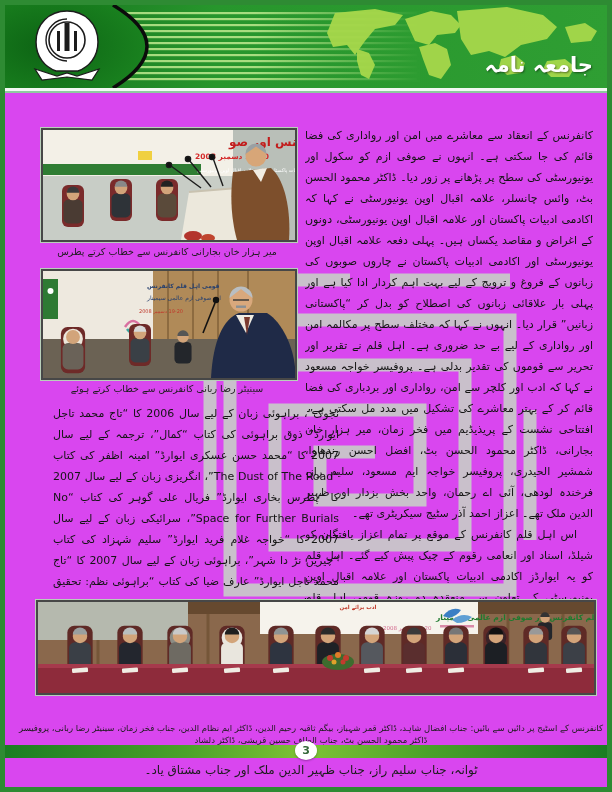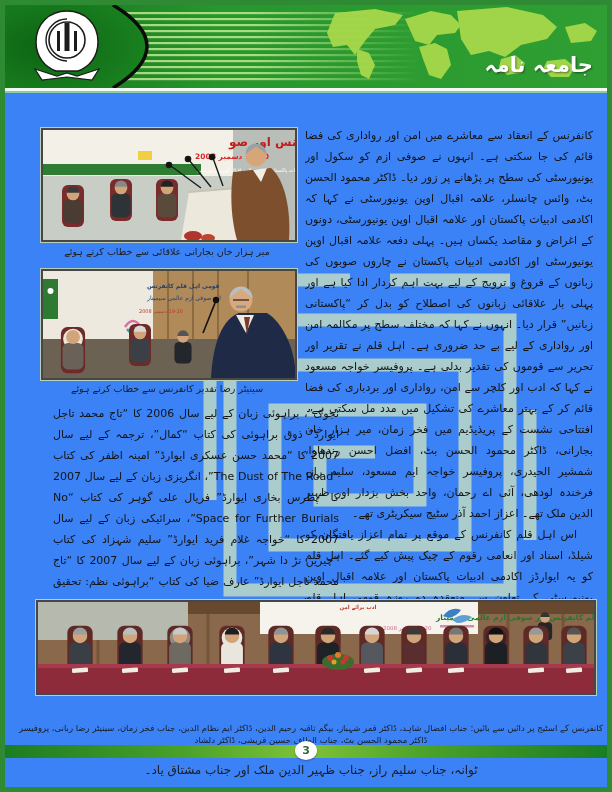--- a/index.html
+++ b/index.html
@@ -1,16 +1,16 @@
 <!DOCTYPE html>
 <html lang="ur"><head>
 <meta charset="utf-8">
 <style>
   html,body{margin:0;padding:0;background:#888;}
-  #page{position:relative;width:612px;height:792px;background:#3b82f6;
+  #page{position:relative;width:612px;height:792px;background:#d946ef;
         border:5px solid #2e8b33;box-sizing:border-box;overflow:hidden;
         font-family:"DejaVu Sans",sans-serif;}
   
   .header{position:absolute;left:0;top:0;width:602px;height:83px;}
   .header svg{display:block;}
   .masthead{position:absolute;right:14px;top:48px;color:#ffffff;font-size:21px;
             font-weight:bold;direction:rtl;text-shadow:1px 1px 2px rgba(0,0,0,.45);
             font-family:"DejaVu Sans",sans-serif;}
   .sep-white{position:absolute;left:0;top:83px;width:602px;height:3px;background:#f2f8f2;}
   .sep-teal{position:absolute;left:0;top:86px;width:602px;height:2px;background:#8fc9a0;}
@@ -149,21 +149,21 @@
       <g>
         <path d="M190,42 C186,72 190,96 194,110 L246,110 C248,80 242,50 228,38 Z" fill="#7d4f2c"></path>
         <polygon points="210,40 218,52 224,38" fill="#f2ede2"></polygon>
         <circle cx="213" cy="26" r="10.5" fill="#d7a678"></circle>
         <path d="M202.5,24 A10.5,10.5 0 0 1 223.5,24 L213,16.5 Z" fill="#9aa0a3"></path>
       </g>
       <ellipse cx="150" cy="106" rx="9" ry="5" fill="#b3342c"></ellipse>
       <ellipse cx="165" cy="108" rx="7" ry="4" fill="#c0452f"></ellipse>
     </svg>
   </div>
-  <div class="cap" id="cap1">میر ہزار خان بجارانی علاقائی سے خطاب کرتے ہوئے</div>
+  <div class="cap" id="cap1">میر ہزار خان بجارانی کانفرنس سے خطاب کرتے پطرس</div>
 
   <div class="photo" id="photo2">
     <svg width="252" height="107" viewBox="0 0 252 107">
       <rect width="252" height="107" fill="#c9c3b8"></rect>
       <rect x="105" y="0" width="147" height="72" fill="#b08a58"></rect>
       <g stroke="#8d6b40" stroke-width="2">
         <line x1="125" y1="0" x2="125" y2="72"></line>
           <line x1="150" y1="0" x2="150" y2="72"></line>
         <line x1="175" y1="0" x2="175" y2="72"></line>
           <line x1="205" y1="0" x2="205" y2="72"></line>
@@ -203,21 +203,21 @@
         <path d="M168,107 C170,70 180,48 196,42 L224,42 C240,52 250,76 252,96 L252,107 Z" fill="#1f2a47"></path>
         <polygon points="193,44 203,62 211,44" fill="#f0ece2"></polygon>
         <polygon points="201,46 204,64 207,46" fill="#7b3a2e"></polygon>
         <circle cx="198" cy="29" r="11.5" fill="#d9a87c"></circle>
         <path d="M186.5,27 A11.5,11.5 0 0 1 209.5,27 L198,18 Z" fill="#b9bec2"></path>
         <line x1="190" y1="29" x2="206" y2="29" stroke="#333" stroke-width="1.4"></line>
         <rect x="193" y="34.5" width="10" height="2.4" fill="#8a8f93"></rect>
       </g>
     </svg>
   </div>
-  <div class="cap" id="cap2">سینیٹر رضا تقدیر کانفرنس سے خطاب کرتے ہوئے</div>
+  <div class="cap" id="cap2">سینیٹر رضا ربانی کانفرنس سے خطاب کرتے ہوئے</div>
 
   <div class="urdu-col" id="rightcol">
     <div>کانفرنس کے انعقاد سے معاشرے میں امن اور رواداری کی فضا قائم کی جا سکتی ہے۔ انہوں نے صوفی ازم کو سکول اور یونیورسٹی کی سطح پر پڑھانے پر زور دیا۔ ڈاکٹر محمود الحسن بٹ، وائس چانسلر، علامہ اقبال اوپن یونیورسٹی نے کہا کہ اکادمی ادبیات پاکستان اور علامہ اقبال اوپن یونیورسٹی، دونوں کے اغراض و مقاصد یکساں ہیں۔ پہلی دفعہ علامہ اقبال اوپن یونیورسٹی اور اکادمی ادبیات پاکستان نے چاروں صوبوں کی زبانوں کے فروغ و ترویج کے لیے بہت اہم کردار ادا کیا ہے اور پہلی بار علاقائی زبانوں کی اصطلاح کو بدل کر “پاکستانی زبانیں” قرار دیا۔ انہوں نے کہا کہ مختلف سطح پر مکالمہ امن اور رواداری کے لیے بے حد ضروری ہے۔ اہل قلم نے تقریر اور تحریر سے قوموں کی تقدیر بدلی ہے۔ پروفیسر خواجہ مسعود نے کہا کہ ادب اور کلچر سے امن، رواداری اور بردباری کی فضا قائم کر کے بہتر معاشرے کی تشکیل میں مدد مل سکتی ہے۔ افتتاحی نشست کے پریذیڈیم میں فخر زمان، میر ہزار خان بجارانی، ڈاکٹر محمود الحسن بٹ، افضل احسن رندھاوا، شمشیر الحیدری، پروفیسر خواجہ ایم مسعود، سلیم راز، فرخندہ لودھی، آئی اے رحمان، واحد بخش بزدار اور ظہیر الدین ملک تھے۔ اعزاز احمد آذر سٹیج سیکریٹری تھے۔</div>
     <div class="indent">اس اہل قلم کانفرنس کے موقع پر تمام اعزاز یافتگان کو شیلڈ، اسناد اور انعامی رقوم کے چیک پیش کیے گئے۔ اہل قلم کو یہ ایوارڈز اکادمی ادبیات پاکستان اور علامہ اقبال اوپن یونیورسٹی کے تعاون سے منعقدہ دو روزہ قومی اہل قلم کانفرنس اور صوفی ازم عالمی سیمینار کے افتتاحی اجلاس میں وفاقی وزیر تعلیم میر ہزار خان بجارانی نے دیے۔ اس موقع پر اکادمی کے چیئرمین فخر زمان اور ڈائریکٹر جنرل ظہیر الدین ملک بھی موجود تھے۔ انگریزی زبان کے لیے سال 2006 کی بہترین کتاب کا “پطرس بخاری ایوارڈ” مونی محسن کی کتاب ‘The End of Innocence’، سرائیکی زبان کے لیے سال 2006 کا “خواجہ غلام فرید ایوارڈ” ارشاد تونسوی کی کتاب “ندی ناں</div>
   </div>
   <div class="urdu-col" id="leftcol">
     <div>نجوک”، براہوئی زبان کے لیے سال 2006 کا “تاج محمد تاجل ایوارڈ” ذوق براہوئی کی کتاب “کمال”، ترجمہ کے لیے سال 2007 کا “محمد حسن عسکری ایوارڈ” امینہ اظفر کی کتاب “The Dust of The Road”، انگریزی زبان کے لیے سال 2007 کا “پطرس بخاری ایوارڈ” فریال علی گوہر کی کتاب “No Space for Further Burials”، سرائیکی زبان کے لیے سال 2007 کا “خواجہ غلام فرید ایوارڈ” سلیم شہزاد کی کتاب “چیریں نڑ دا شہر”، براہوئی زبان کے لیے سال 2007 کا “تاج محمد تاجل ایوارڈ” عارف ضیا کی کتاب “براہوئی نظم: تحقیق و تنقید”</div>
   </div>
 
   <div class="photo" id="photo3">

